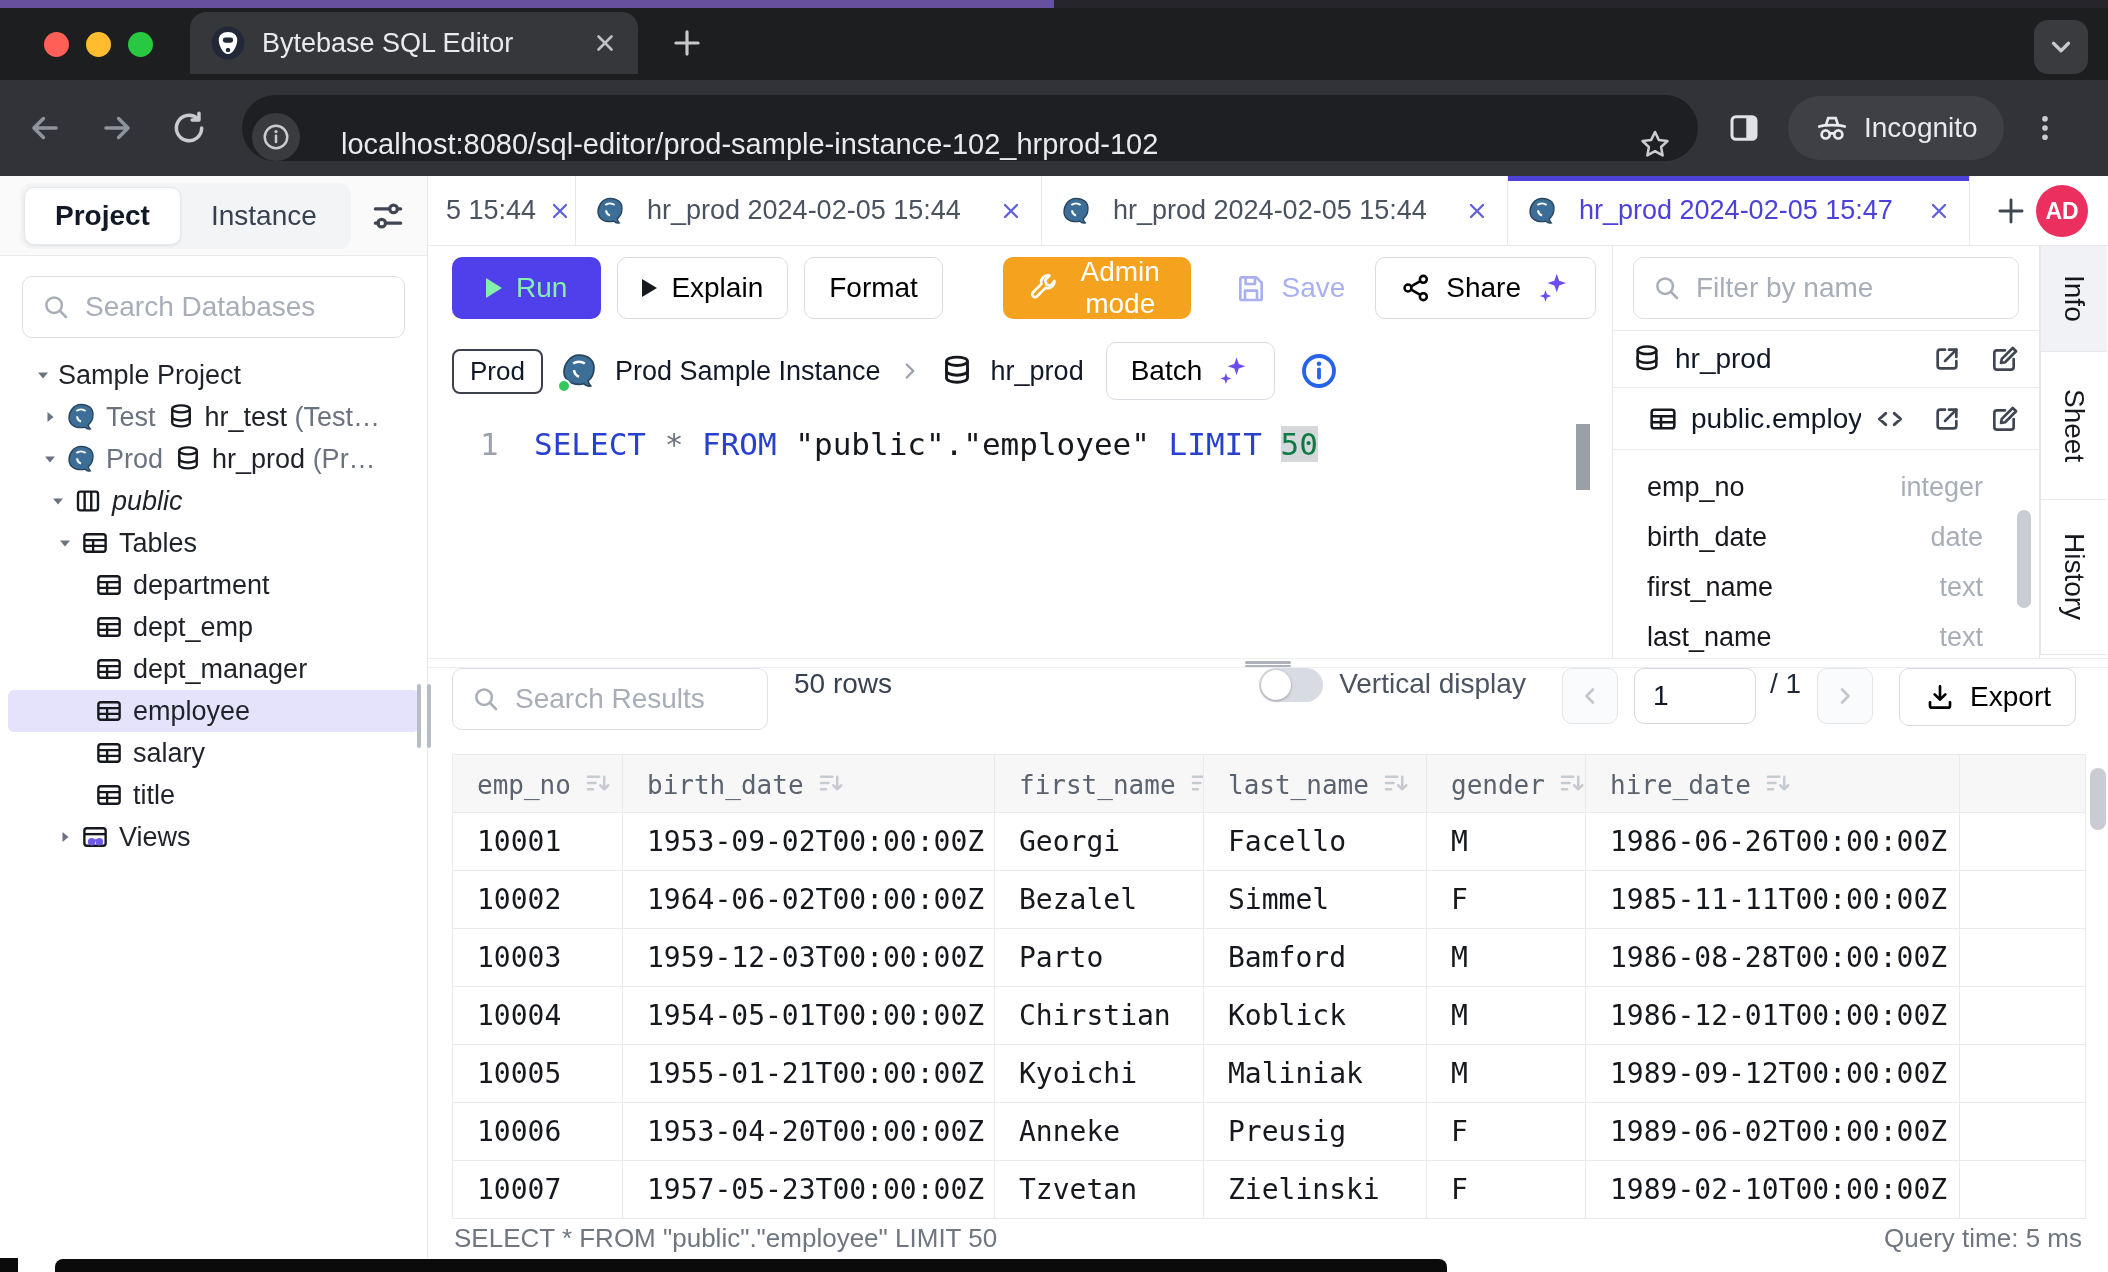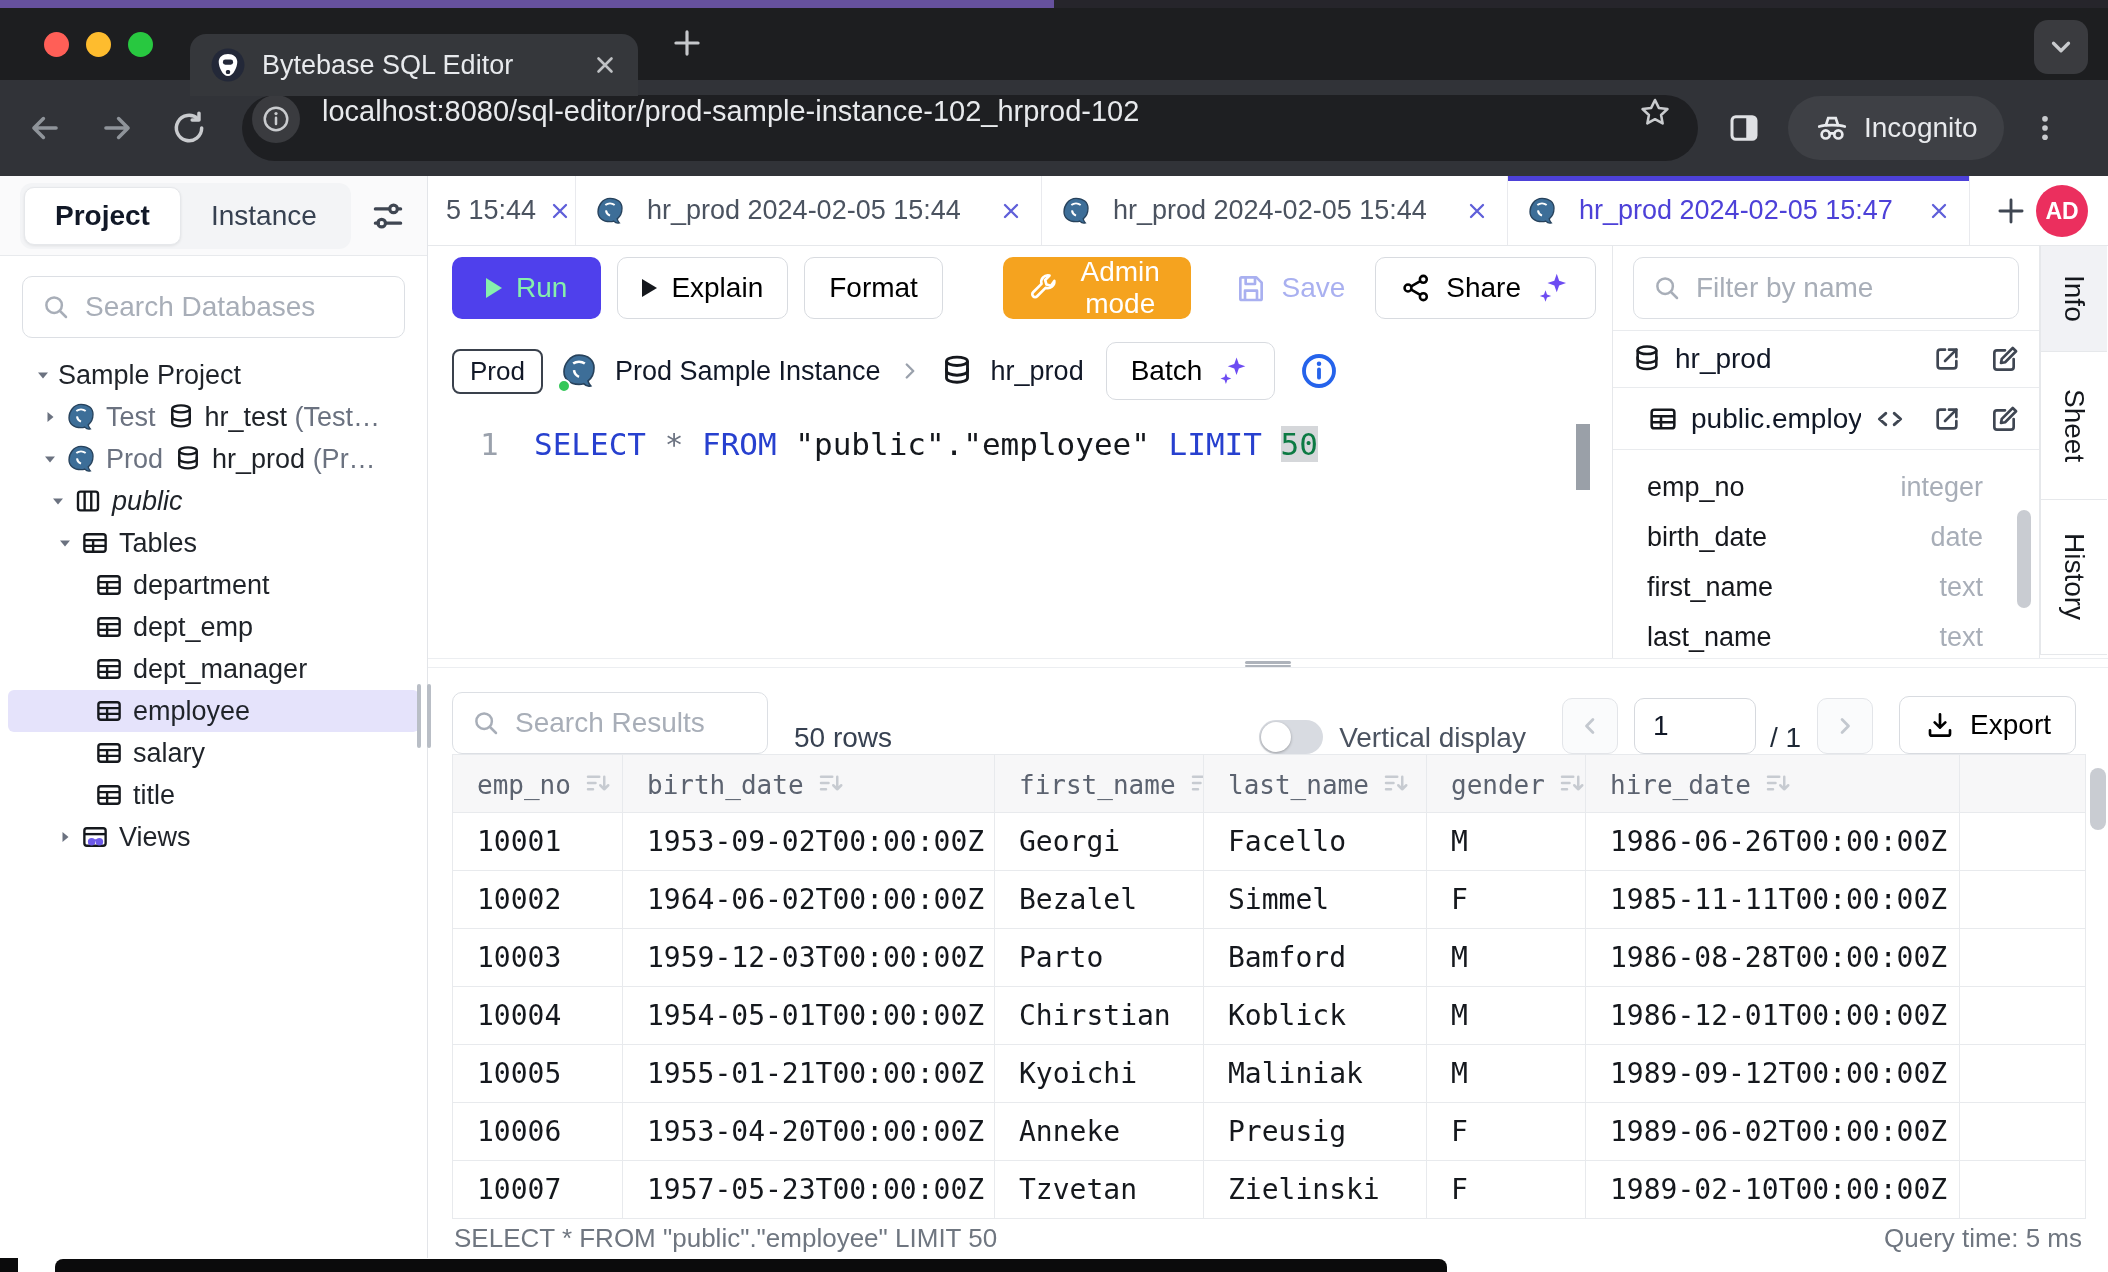--- a/index.html
+++ b/index.html
@@ -6,32 +6,32 @@
   html,body { background:#111; }
   body { font-family:"Liberation Sans", sans-serif; }
   .screen { position:relative; width:2108px; height:1272px; background:#fff; overflow:hidden; }
 
   
   .top-accent { height:8px; background:linear-gradient(90deg,#66519e 0,#66519e 50%,#26252b 50%,#26252b 100%); }
   .titlebar { position:relative; height:72px; background:#1d1e20; }
   .traffic { position:absolute; left:44px; top:24px; display:flex; gap:17px; }
   .tl { width:25px; height:25px; border-radius:50%; }
   .tl.r { background:#ff5f57; } .tl.y { background:#febc2e; } .tl.g { background:#28c840; }
-  .btab { position:absolute; left:190px; top:26px; width:448px; height:62px; background:#35373b;
+  .btab { position:absolute; left:190px; top:4px; width:448px; height:62px; background:#35373b;
           border-radius:16px 16px 0 0; display:flex; align-items:center; padding:0 20px; gap:16px; }
   .btab-title { color:#e8eaed; font-size:27px; flex:1; white-space:nowrap; overflow:hidden; }
   .chrome-ic { display:inline-flex; }
   .chrome-ic svg { display:block; }
   .newtab { position:absolute; left:668px; top:16px; color:#c6c8cb; }
   .chev-btn { position:absolute; right:20px; top:12px; width:54px; height:54px; background:#3a3b3f; border-radius:14px;
               display:flex; align-items:center; justify-content:center; color:#c8cacd; }
   .urlbar { height:96px; background:#313338; display:flex; align-items:center; padding:0 26px; }
   .nav-ic { margin-right:34px; color:#8f949a; }
   .nav-ic.lt { color:#c9cbce; }
-  .urlpill { flex:0 0 1456px; height:66px; border-radius:33px; background:#1e1f22; display:flex; align-items:flex-start; margin-right:28px; }
+  .urlpill { flex:0 0 1456px; height:66px; border-radius:33px; background:#1e1f22; display:flex; align-items:flex-end; margin-right:28px;gap:19px; }
   .info-chip { width:48px; height:48px; border-radius:50%; background:#3a3b3f; margin-left:10px; display:flex; align-items:center; justify-content:center; color:#c9cbce; }
   .url-text { color:#e8eaed; font-size:29px; margin-left:22px; flex:1; white-space:nowrap; overflow:hidden; }
   .star-ic { margin-right:26px; color:#c9cbce; }
   .panel-ic { color:#dfe1e4; margin-right:26px; }
   .incog { height:64px; border-radius:32px; background:#3e4045; display:flex; align-items:center; padding:0 26px; gap:14px; color:#e8eaed; font-size:28px; }
   .kebab { margin-left:24px; color:#c9cbce; }
 
   
   .app { position:absolute; top:176px; left:0; right:0; bottom:14px; display:flex; background:#fff; }
 
@@ -113,21 +113,21 @@
   .vtab.t0 { height:106px; } .vtab.t1 { height:148px; } .vtab.t2 { height:155px; }
   .vfill { flex:1; border-left:1px solid #e6e8eb; border-left-color:transparent; }
 
   
   .splitter { height:10px; border-top:1px solid #eceef1; border-bottom:1px solid #eceef1; background:#fff; position:relative; flex:none; }
   .splitter .grip { position:absolute; left:50%; top:1px; transform:translateX(-50%); width:46px; }
   .splitter .grip i { display:block; height:2.5px; background:#aeb3bb; margin:1px 0; border-radius:2px; }
 
   
   .results { flex:1; display:flex; flex-direction:column; min-height:0; }
-  .rtoolbar { height:86px; display:flex; align-items:flex-end; padding:0 24px; flex:none; }
+  .rtoolbar { height:86px; display:flex; align-items:flex-start; padding:0 24px; flex:none; }
   .rsearch { width:316px; }
   .rows-label { margin-left:26px; font-size:28px; color:#374151; }
   .rspacer { flex:1; }
   .toggle { width:64px; height:34px; border-radius:17px; background:#d8dbe1; position:relative; flex:none; }
   .toggle .knob { position:absolute; left:2px; top:2px; width:30px; height:30px; border-radius:50%; background:#fff; box-shadow:0 1px 3px rgba(0,0,0,.3); }
   .toggle-label { margin:0 36px 0 16px; font-size:28px; color:#4b5360; }
   .pagebtn { width:56px; height:56px; border:1px solid #e3e5e9; background:#fafbfc; border-radius:10px; display:flex; align-items:center; justify-content:center; color:#c3c8cf; margin-right:16px; }
   .pageinp { width:122px; height:56px; border:1px solid #d6d9de; border-radius:10px; font-size:28px; color:#111827; padding-left:18px; outline:none; font-family:inherit; }
   .pagetotal { font-size:28px; color:#1f2937; margin:0 16px 0 14px; }
   .btn-export { margin:0 8px 0 10px; height:58px; }

